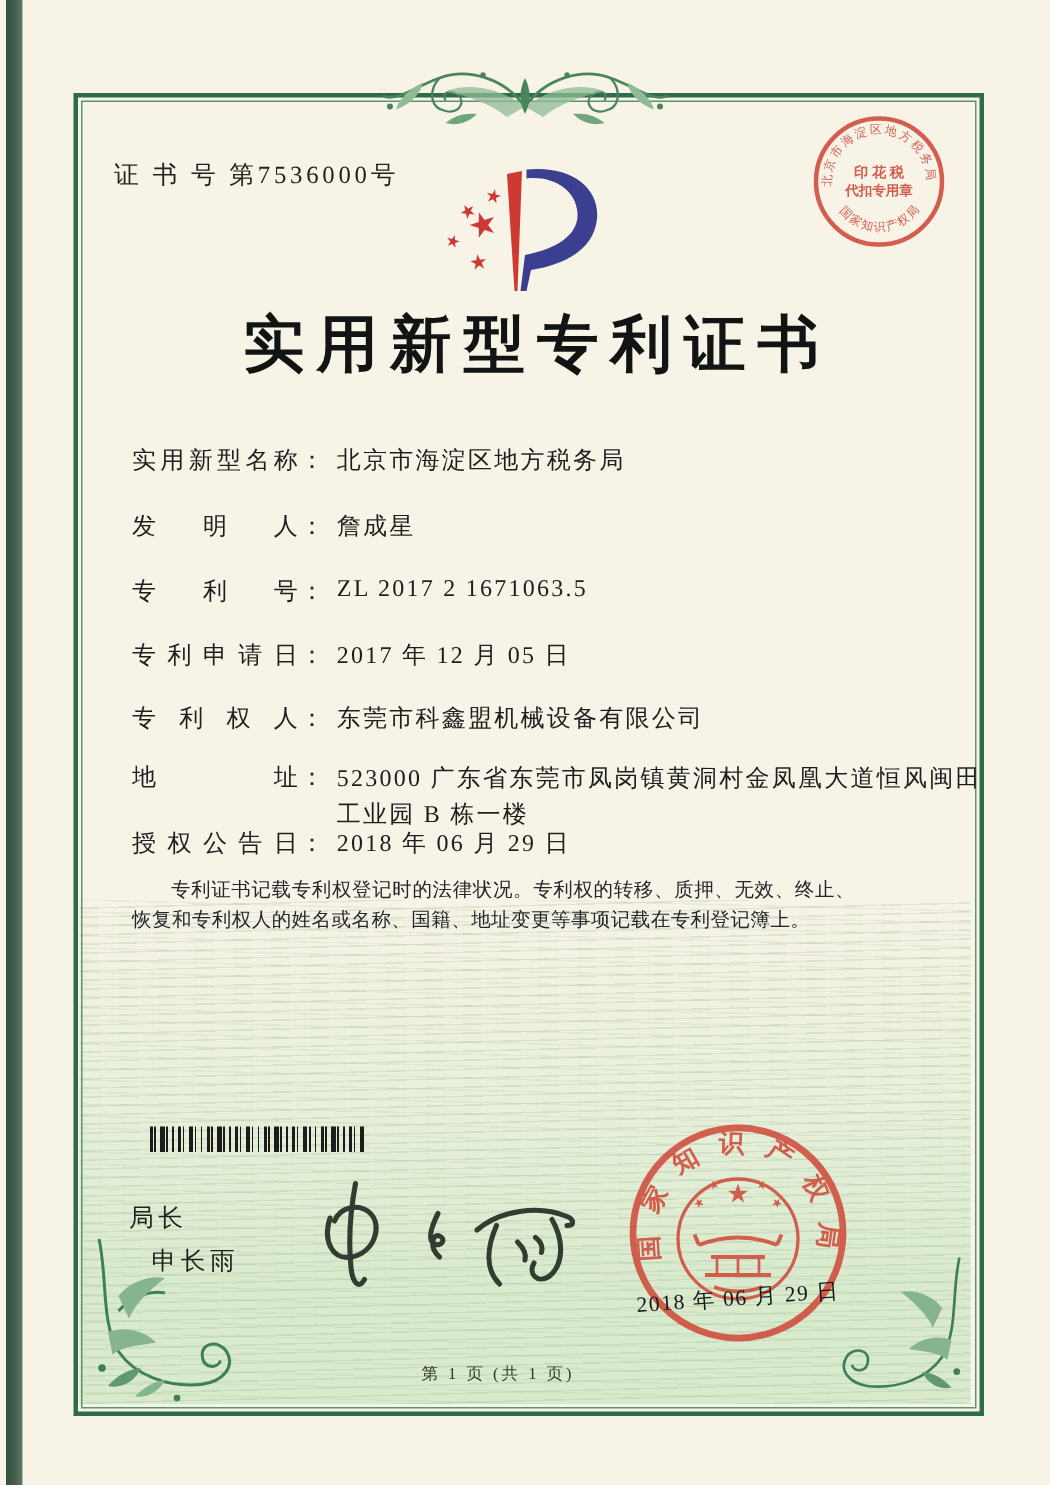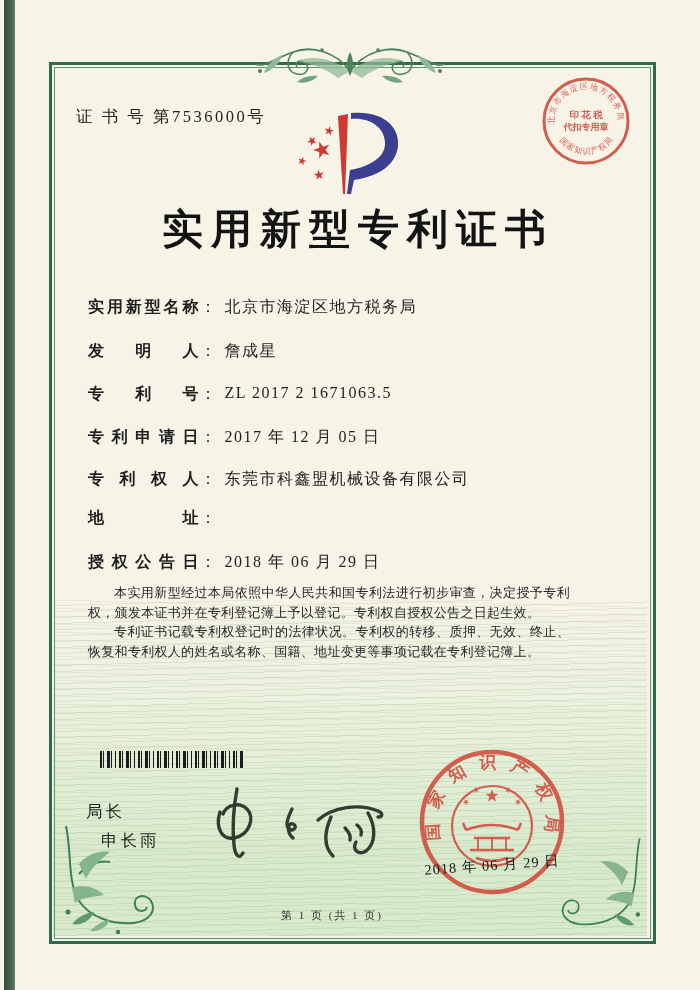--- a/index.html
+++ b/index.html
@@ -25,21 +25,21 @@
   
   .border-outer{left:49px;top:62px;width:601px;height:876px;border:3px solid #2e6b4c;}
   .border-inner{position:absolute;inset:2px;border:1px solid #5d9373;}
 
   .cert-no{left:76px;top:106px;font-size:16.5px;letter-spacing:2.5px;color:#20241f;}
 
   .title{left:0;top:202px;width:700px;text-align:center;font-size:41px;font-weight:bold;
     letter-spacing:8px;padding-left:8px;color:#121413;}
 
   .row{position:absolute;left:88px;font-size:16px;letter-spacing:1.5px;color:#1d1f1d;white-space:nowrap;}
-  .flabel{display:inline-block;width:112px;text-align:justify;text-align-last:justify;vertical-align:top;font-weight:bold;}
+  .flabel{display:inline-block;width:112px;text-align:justify;text-align-last:justify;vertical-align:top;}
   .colon{display:inline-block;margin-right:7px;vertical-align:top;}
   .fvalue{display:inline-block;vertical-align:top;}
   .addr-line{display:block;line-height:24px;}
   .row-right{position:absolute;left:275px;top:0;white-space:nowrap;}
 
   .paras{left:88px;top:583px;width:482px;color:#26262a;}
   .paras p{margin:0;font-size:13px;line-height:19.5px;text-indent:2em;letter-spacing:.3px;text-align:justify;}
 
   .barcode{left:100px;top:751px;width:143px;height:17px;
     background:repeating-linear-gradient(90deg,
@@ -159,28 +159,27 @@
 <div class="row" style="top:384px">
   <span class="flabel">专利号</span><span class="colon">：</span><span class="fvalue">ZL 2017 2 1671063.5</span>
 </div>
 <div class="row" style="top:427px">
   <span class="flabel">专利申请日</span><span class="colon">：</span><span class="fvalue">2017 年 12 月 05 日</span>
 </div>
 <div class="row" style="top:469px">
   <span class="flabel">专利权人</span><span class="colon">：</span><span class="fvalue">东莞市科鑫盟机械设备有限公司</span>
 </div>
 <div class="row" style="top:508px">
-  <span class="flabel">地址</span><span class="colon">：</span>
+  <span class="flabel">地址</span><span class="colon">：</span><span class="fvalue"><span class="addr-line">523000 广东省东莞市凤岗镇黄洞村金凤凰大道恒风闽田</span><span class="addr-line">工业园 B 栋一楼</span></span>
 </div>
 <div class="row" style="top:552px">
   <span class="flabel">授权公告日</span><span class="colon">：</span><span class="fvalue">2018 年 06 月 29 日</span>
 </div>
 
 <div class="abs paras">
-  <p>本实用新型经过本局依照中华人民共和国专利法进行初步审查，决定授予专利权，颁发本证书并在专利登记簿上予以登记。专利权自授权公告之日起生效。</p>
   <p>专利证书记载专利权登记时的法律状况。专利权的转移、质押、无效、终止、恢复和专利权人的姓名或名称、国籍、地址变更等事项记载在专利登记簿上。</p>
 </div>
 
 <div class="abs barcode"></div>
 
 <div class="abs signer signer-title">局长</div>
 <div class="abs signer signer-name">申长雨</div>
 
 <svg class="abs" style="left:206px;top:783px;" width="185" height="85" viewBox="0 0 185 85">
   <g fill="none" stroke="#313d31" stroke-width="3.4" stroke-linecap="round" stroke-linejoin="round">

